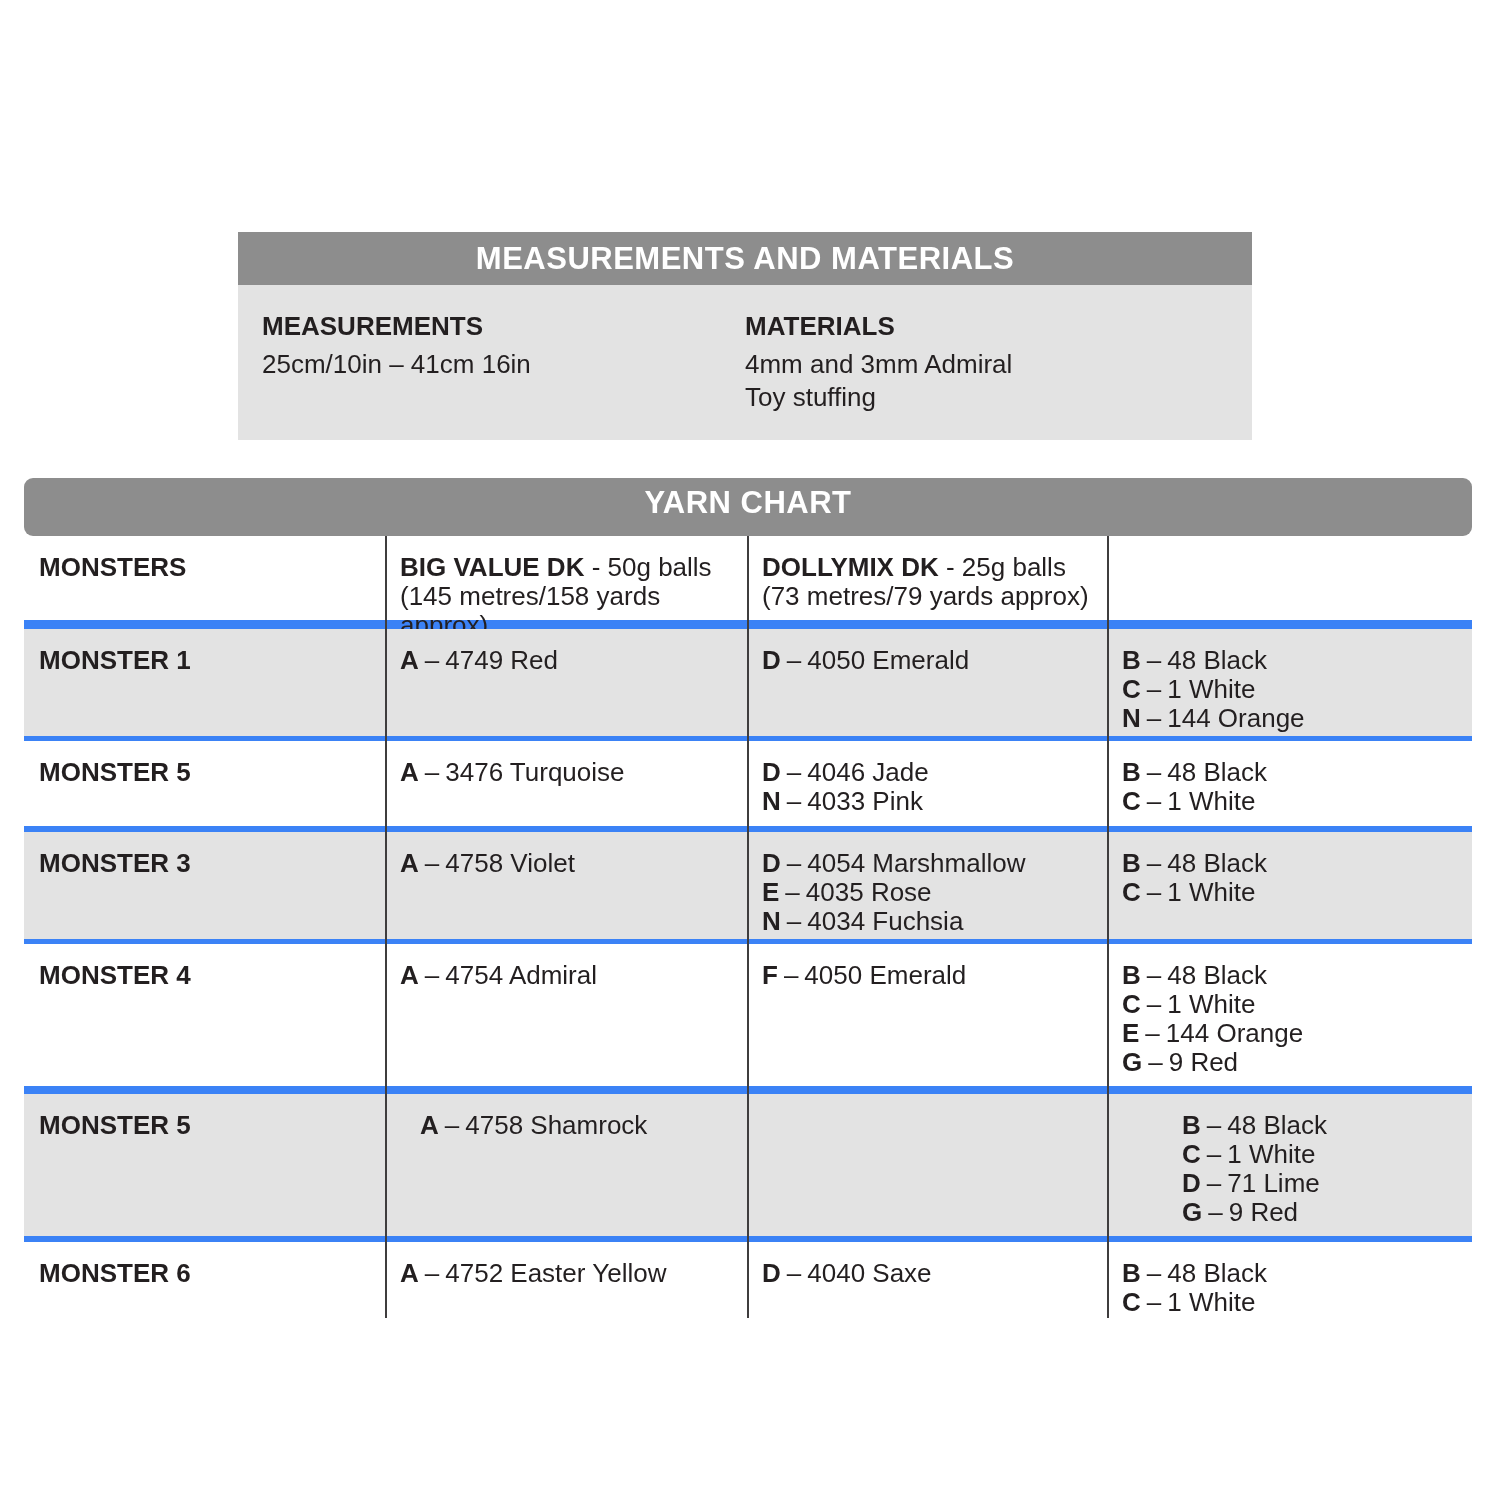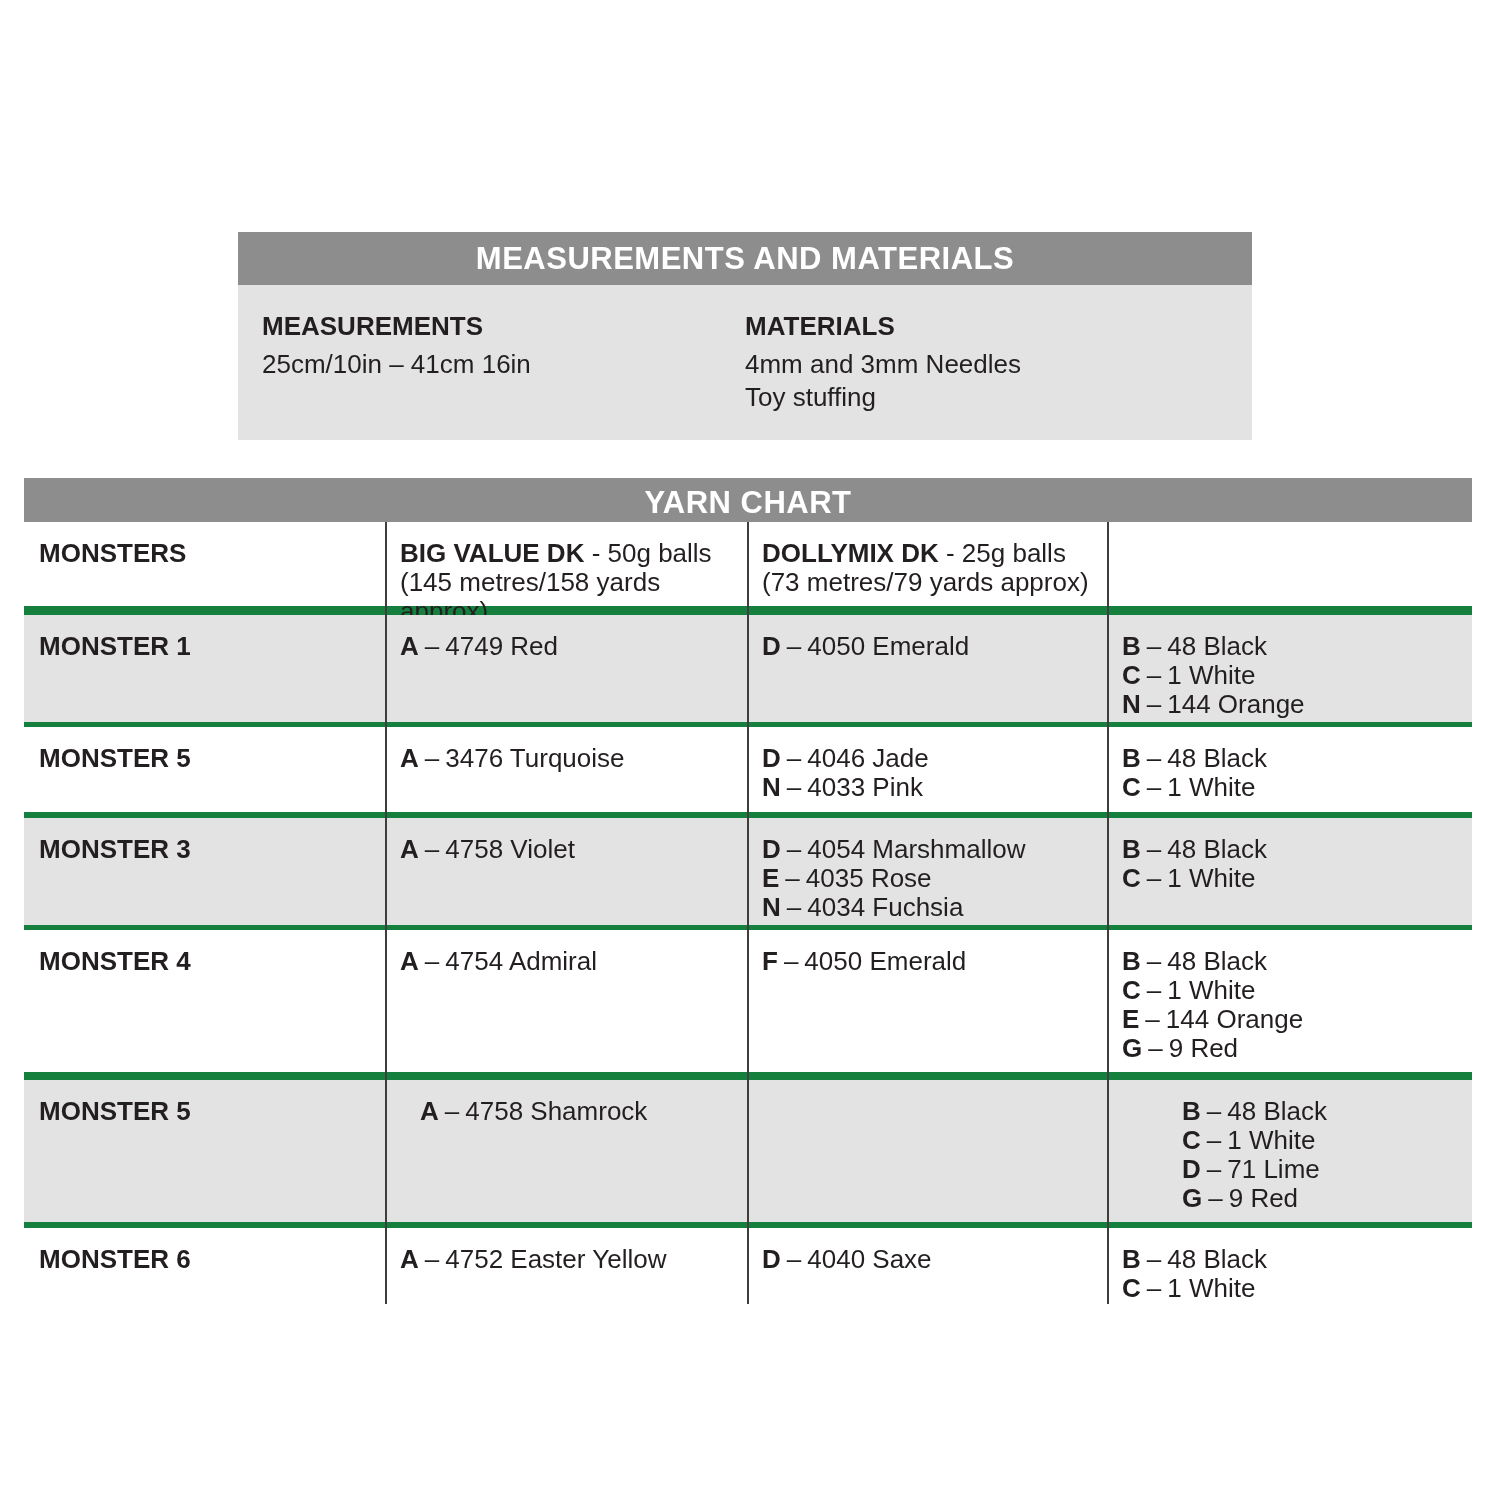--- a/index.html
+++ b/index.html
@@ -32,22 +32,22 @@
     padding: 26px 24px 0 24px;
     position: relative;
   }
   .mm-col { position: absolute; top: 26px; left: 24px; }
   .mm-col.materials { left: 507px; }
   .mm-heading { font-weight: bold; font-size: 26px; margin-bottom: 6px; }
   .mm-value { font-size: 26px; line-height: 33px; }
 
   
   .yarn-section { position: absolute; left: 24px; top: 478px; width: 1448px; }
-  .yarn-section .bar { height: 44px; line-height: 50px; }
-  .yarn-table { position: relative; height: 782px; background: #15803d; }
+  .yarn-section .bar { height: 58px; line-height: 50px; border-radius: 9px; }
+  .yarn-table { position: relative; height: 782px; background: #3b82f6; }
 
   .vline {
     position: absolute; top: 0; bottom: 0;
     width: 2px; background: #3f3d3e; z-index: 2;
   }
   .vline-1 { left: 361px; }
   .vline-2 { left: 723px; }
   .vline-3 { left: 1083px; }
 
   .row {
@@ -77,21 +77,21 @@
     <div class="bar">
       <span>MEASUREMENTS AND MATERIALS</span>
     </div>
     <div class="mm-body">
       <div class="mm-col">
         <div class="mm-heading">MEASUREMENTS</div>
         <div class="mm-value">25cm/10in – 41cm 16in</div>
       </div>
       <div class="mm-col materials">
         <div class="mm-heading">MATERIALS</div>
-        <div class="mm-value">4mm and 3mm Needles</div>
+        <div class="mm-value">4mm and 3mm Admiral</div>
         <div class="mm-value">Toy stuffing</div>
       </div>
     </div>
   </section>
 
   <section class="yarn-section">
     <div class="bar">
       <span>YARN CHART</span>
     </div>
 

